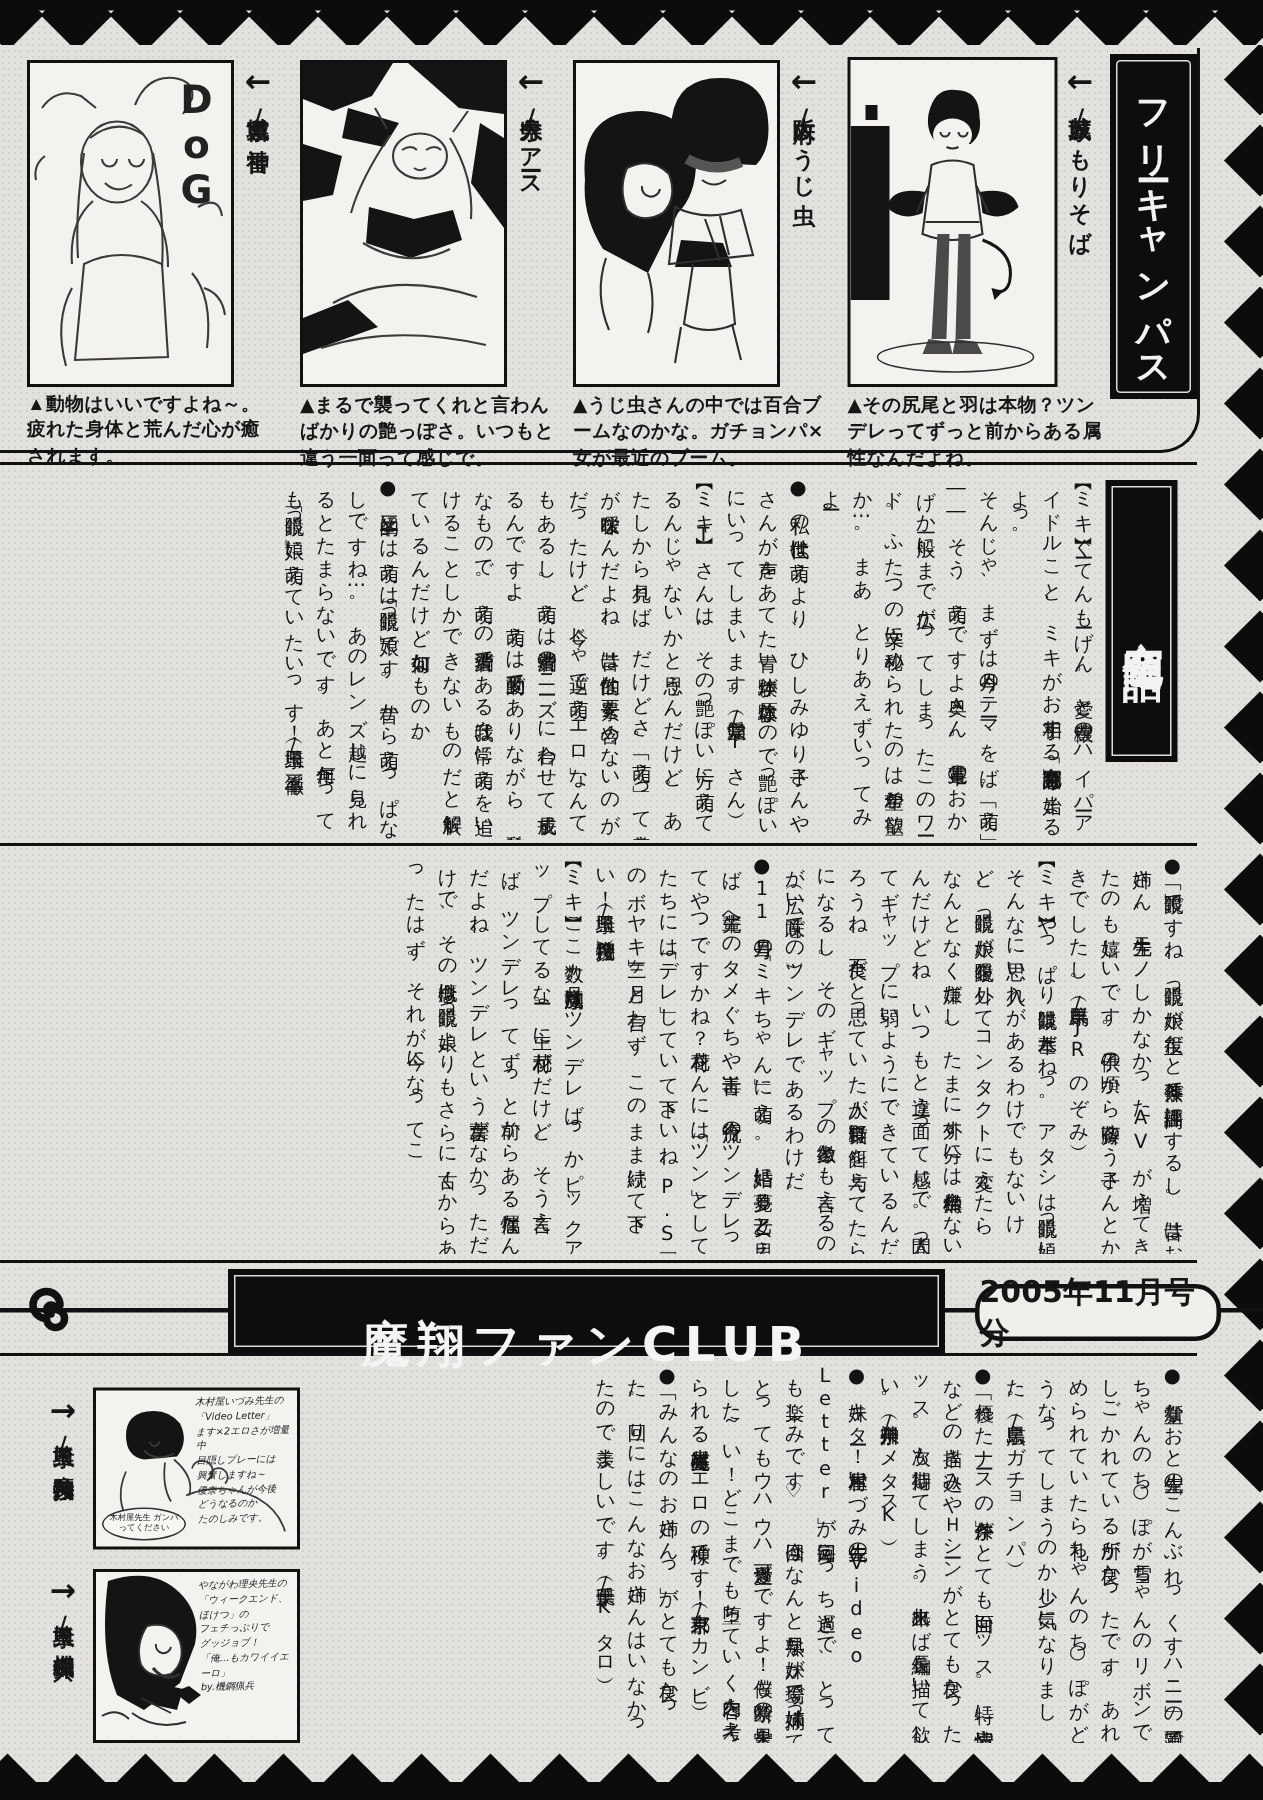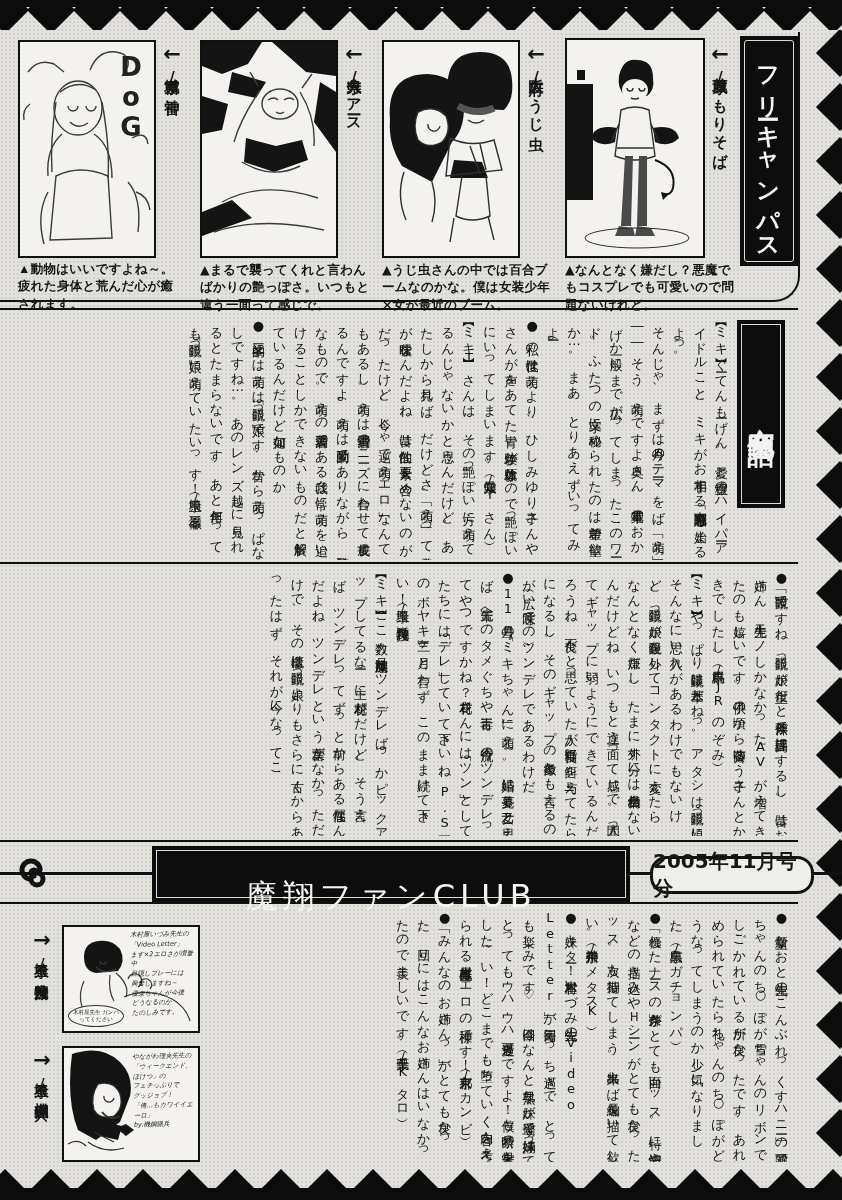--- a/index.html
+++ b/index.html
@@ -45,21 +45,21 @@
   .caption{position:absolute;font-size:12.5px;font-weight:bold;line-height:1.38;letter-spacing:.3px;}
   
   .sorairo-title{position:absolute;left:737px;top:320px;width:48px;height:188px;background:#0d0d0d;
     display:flex;align-items:center;justify-content:center;}
   .sorairo-title .inner{position:absolute;inset:4px;border:1px solid #ddd;}
   .sorairo-title span{position:relative;color:#f2f2f0;font-weight:bold;font-size:27px;letter-spacing:4px;}
   
   .club-box{position:absolute;left:152px;top:846px;width:478px;height:56px;background:#0d0d0d;
     display:flex;align-items:center;justify-content:center;z-index:2;}
   .club-box .inner{position:absolute;inset:4px;border:1px solid #ddd;}
-  .club-box span{position:relative;color:#f4f4f2;font-weight:normal;font-size:32px;letter-spacing:5px;margin-top:46px;}
+  .club-box span{position:relative;color:#f4f4f2;font-weight:bold;font-size:32px;letter-spacing:5px;margin-top:46px;}
   .issue-box{position:absolute;left:650px;top:856px;width:164px;height:38px;background:#efeeea;
     border:3px solid #111;border-radius:17px;display:flex;align-items:center;justify-content:center;
     font-size:20px;font-weight:bold;z-index:2;}
   
   .fanart-box{position:absolute;background:#f3f2ee;border:2px solid #111;overflow:hidden;}
   .fa-note{position:absolute;font-size:6.5px;line-height:1.5;white-space:pre-line;color:#222;
     font-style:italic;transform:rotate(-1.5deg);}
   .fa-bubble{position:absolute;border:1px solid #333;border-radius:50%;background:#f7f6f2;
     font-size:5.5px;line-height:1.2;display:flex;align-items:center;justify-content:center;
     text-align:center;padding:2px;color:#222;}
@@ -196,21 +196,21 @@
         <path d="M78 134 l-6 40 q16 8 34 0 l-4 -40"></path>
         <path d="M70 176 l-4 24 M104 174 l6 24"></path>
         <path d="M86 104 l10 28 M96 102 l6 26"></path>
         <path d="M20 130 q-8 24 2 48 M48 140 q6 20 0 40"></path>
       </g>
     </svg>
   </div>
   <div class="credit" style="left:524px;top:42px;height:212px;">
     <span class="arr">←</span><span>大阪府/うじ虫</span>
   </div>
-  <div class="caption" style="left:382px;top:261px;width:170px;">▲うじ虫さんの中では百合ブームなのかな。僕は女装少年×女が最近のブーム。</div>
+  <div class="caption" style="left:382px;top:261px;width:170px;">▲うじ虫さんの中では百合ブームなのかな。ガチョンパ×女が最近のブーム。</div>
 
   <div class="panel-img" style="left:565px;top:38px;width:140px;height:220px;">
     <svg width="136" height="216" viewBox="0 0 136 216">
       <g fill="#141414">
         <rect x="0" y="44" width="26" height="116"></rect>
         <rect x="10" y="30" width="8" height="10"></rect>
         <path d="M50 88 q-22 -4 -26 10 q10 10 24 4 z"></path>
         <path d="M86 88 q22 -4 26 10 q-10 10 -24 4 z"></path>
         <path d="M52 36 q4 -18 18 -16 q16 0 16 18 q2 12 -6 18 l-22 0 q-8 -8 -6 -20z"></path>
       </g>
@@ -227,21 +227,21 @@
         <path d="M52 186 l14 2 l2 8 l-20 0 z M70 186 l14 2 l4 8 l-20 0 z"></path>
       </g>
       <path d="M88 120 q22 8 18 28 q-2 8 -10 6" stroke="#141414" stroke-width="2" fill="none"></path>
       <path d="M94 152 l8 2 l-6 6 z" fill="#141414"></path>
       <ellipse cx="70" cy="198" rx="52" ry="10" stroke="#2e2e2e" fill="none"></ellipse>
     </svg>
   </div>
   <div class="credit" style="left:708px;top:42px;height:212px;">
     <span class="arr">←</span><span>茨城県/もりそば</span>
   </div>
-  <div class="caption" style="left:565px;top:261px;width:172px;">▲なんとなく嫌だし？悪魔でもコスプレでも可愛いので問題ないけれど。</div>
+  <div class="caption" style="left:565px;top:261px;width:172px;">▲その尻尾と羽は本物？ツンデレってずっと前からある属性なんだよね。</div>
 
   <div class="hline" style="top:308px;width:798px;"></div>
 
   <div class="sorairo-title">
     <div class="inner"></div>
     <span class="vtext">空色閑話</span>
   </div>
 
   <div class="colblock" style="left:14px;top:318px;width:718px;height:242px;">【ミキ】ぐーてんもーげん。愛と豊穣のハイパーアイドルこと、ミキがお相手する「空色閑話」今月も始まるよっ。
 そんじゃ、まずは今月のテーマをば。「萌え」――そう、萌えですよ奥さん。某電車のおかげか一般にまで広がってしまったこのワード。ふたつの文字に秘められたのは希望か欲望か…。まあ、とりあえずいってみよー。

